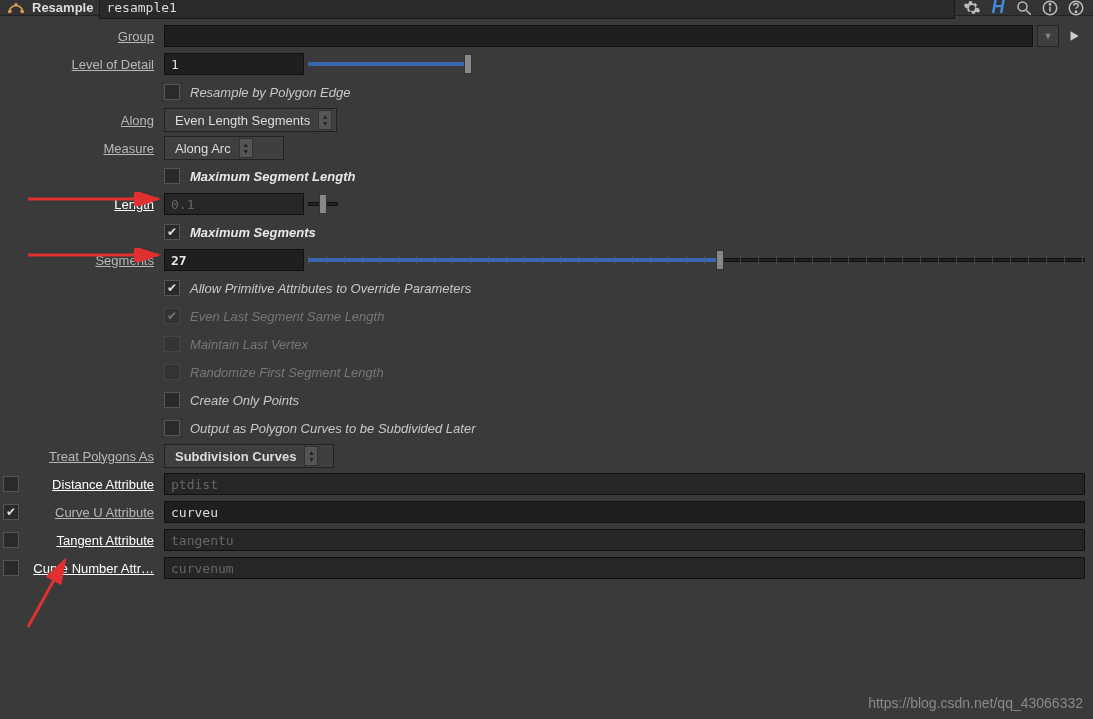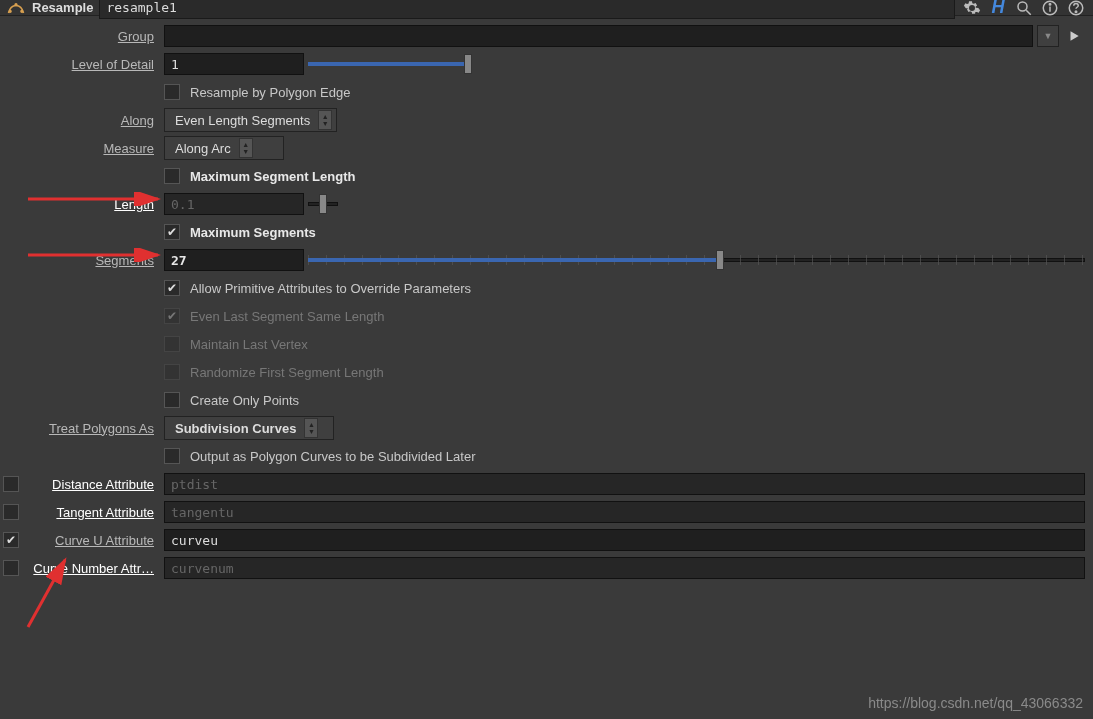--- a/index.html
+++ b/index.html
@@ -144,21 +144,21 @@
   }
   .checkbox.checked::after {
     content: "✔";
     color: #ddd;
     font-size: 12px;
     line-height: 1;
   }
   .checkbox.disabled { border-color:#444; background:#333; }
   .checkbox.disabled.checked::after { color:#777; }
 
-  .cb-label { color:#c8c8c8; }
+  .cb-label { color:#c8c8c8;font-style:italic; }
   .cb-label.bold { font-weight:bold; color:#e8e8e8; }
   .cb-label.disabled { color:#777; }
 
   .slider {
     flex:1;
     height: 22px;
     position: relative;
     display:flex;
     align-items:center;
   }
@@ -383,65 +383,65 @@
   </div>
 
   <div class="row check-row">
     <div class="label-col"></div>
     <div class="control-col">
       <span class="checkbox"></span>
       <span class="cb-label">Create Only Points</span>
     </div>
   </div>
 
+  <div class="row check-row">
+    <div class="label-col"></div>
+    <div class="control-col">
+      <span class="checkbox"></span>
+      <span class="cb-label">Output as Polygon Curves to be Subdivided Later</span>
+    </div>
+  </div>
+
   <div class="row">
     <div class="label-col">Treat Polygons As</div>
     <div class="control-col">
       <div class="dropdown bold">
         <span>Subdivision Curves</span>
         <span class="dd-arrows">▲<br>▼</span>
       </div>
     </div>
   </div>
 
-  <div class="row check-row">
-    <div class="label-col"></div>
-    <div class="control-col">
-      <span class="checkbox"></span>
-      <span class="cb-label">Output as Polygon Curves to be Subdivided Later</span>
-    </div>
-  </div>
-
   <div class="row">
     <div class="toggle-col">
         <span class="checkbox"></span>
       </div>
     <div class="label-col disabled" style="width:134px;">Distance Attribute</div>
     <div class="control-col">
       <input class="text-input full disabled" disabled="" value="ptdist" style="">
     </div>
   </div>
 
   <div class="row">
     <div class="toggle-col">
+        <span class="checkbox checked"></span>
+      </div>
+    <div class="label-col" style="width:134px;">Curve U Attribute</div>
+    <div class="control-col">
+      <input class="text-input full" value="curveu" style="">
+    </div>
+  </div>
+
+  <div class="row">
+    <div class="toggle-col">
         <span class="checkbox"></span>
       </div>
     <div class="label-col disabled" style="width:134px;">Tangent Attribute</div>
     <div class="control-col">
       <input class="text-input full disabled" disabled="" value="tangentu" style="">
-    </div>
-  </div>
-
-  <div class="row">
-    <div class="toggle-col">
-        <span class="checkbox checked"></span>
-      </div>
-    <div class="label-col" style="width:134px;">Curve U Attribute</div>
-    <div class="control-col">
-      <input class="text-input full" value="curveu" style="">
     </div>
   </div>
 
   <div class="row">
     <div class="toggle-col">
         <span class="checkbox"></span>
       </div>
     <div class="label-col disabled" style="width:134px;">Curve Number Attr…</div>
     <div class="control-col">
       <input class="text-input full disabled" disabled="" value="curvenum" style="">

